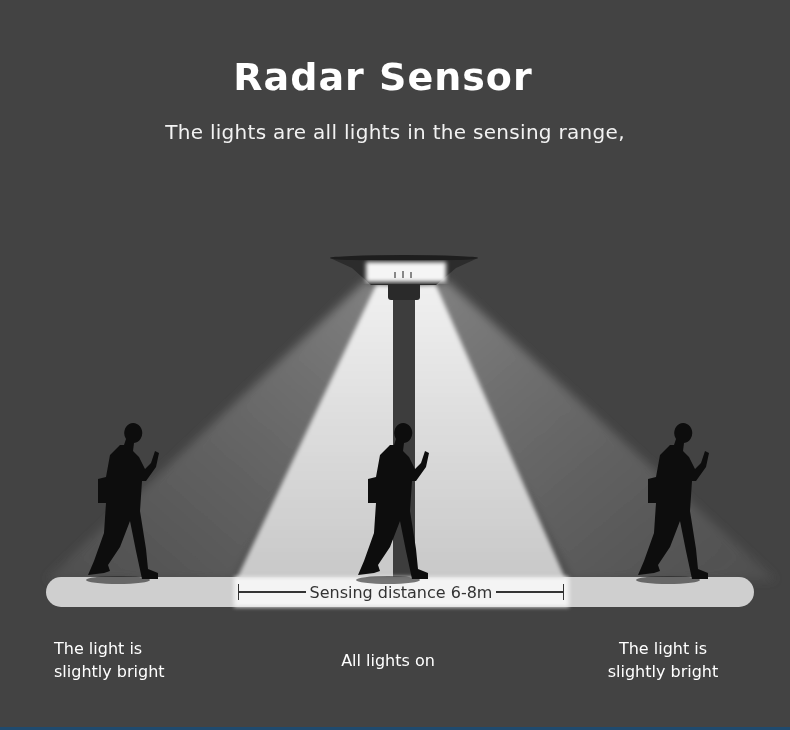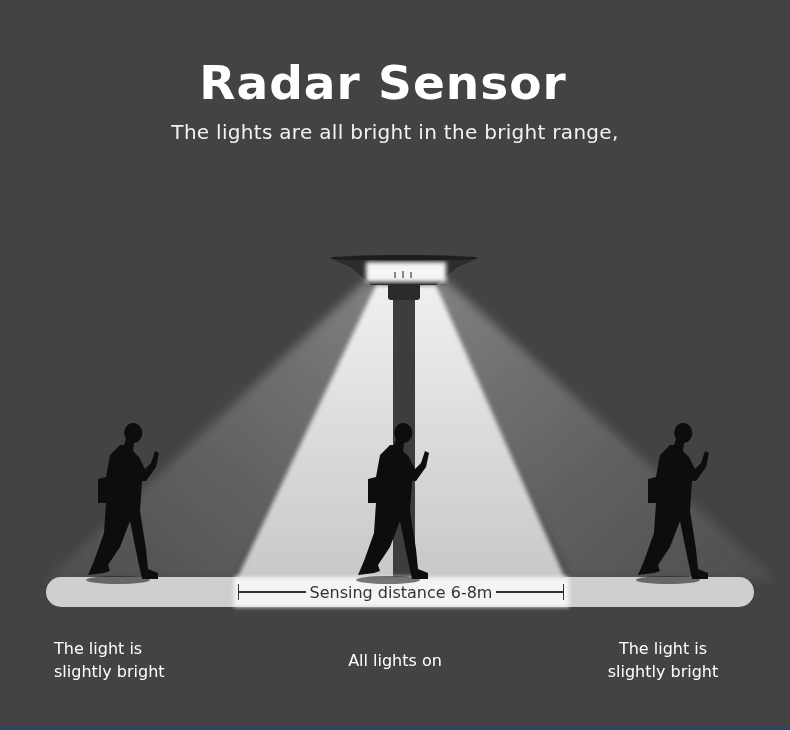--- a/index.html
+++ b/index.html
@@ -1,34 +1,34 @@
 <!DOCTYPE html>
 <html><head>
 <meta charset="utf-8">
 <style>
   html,body{margin:0;padding:0;}
   body{width:790px;height:730px;background:#434343;position:relative;overflow:hidden;font-family:"DejaVu Sans","Liberation Sans",sans-serif;color:#fff;}
-  .title{position:absolute;top:55px;left:0;width:766px;text-align:center;font-size:47px;font-weight:bold;letter-spacing:1px;color:#fff;}
+  .title{position:absolute;top:55px;left:0;width:766px;text-align:center;font-size:38px;font-weight:bold;letter-spacing:1px;color:#fff;}
   .subtitle{position:absolute;top:115px;left:0;width:790px;text-align:center;font-size:20px;line-height:34px;color:#f2f2f2;letter-spacing:0.3px;}
   .scene{position:absolute;left:16px;top:240px;width:790px;height:380px;}
   .ground{position:absolute;left:30px;top:337px;width:708px;height:30px;border-radius:15px;background:#cfcfcf;}
   .ground-bright{position:absolute;left:218px;top:337px;width:335px;height:30px;background:#f4f4f4;filter:blur(2px);}
   .dist{position:absolute;left:222px;top:341px;width:326px;height:22px;display:flex;align-items:center;color:#333;font-size:16px;}
   .dist .cap{width:1px;height:16px;background:#333;}
   .dist .line{flex:1;height:1.5px;background:#333;}
   .dist .txt{padding:0 4px;white-space:nowrap;}
   .label{position:absolute;font-size:16px;line-height:23px;color:#fff;}
   .bottom-strip{position:absolute;left:0;top:727px;width:790px;height:3px;background:#1f4a6e;}
 </style>
 </head>
 <body>
 
 <div class="title">Radar Sensor</div>
 <div class="subtitle">
-  <div>The lights are all bright in the bright range,</div>
+  <div>The lights are all lights in the sensing range,</div>
 </div>
 
 <div class="scene">
   <svg width="790" height="380" viewBox="0 240 790 380" style="position:absolute;left:0;top:0;">
     <defs>
       <linearGradient id="dimL" x1="1" y1="0" x2="0" y2="1">
         <stop offset="0" stop-color="#8a8a8a" stop-opacity="0.9"></stop>
         <stop offset="1" stop-color="#5a5a5a" stop-opacity="0.5"></stop>
       </linearGradient>
       <linearGradient id="dimR" x1="0" y1="0" x2="1" y2="1">
@@ -84,19 +84,19 @@
     <span class="txt">Sensing distance 6-8m</span>
     <span class="line"></span>
     <span class="cap"></span>
   </div>
 </div>
 
 <div class="label" style="left:54px;top:637px;">
   <div>The light is</div>
   <div>slightly bright</div>
 </div>
-<div class="label" style="left:7px;width:776px;text-align:center;top:649px;">All lights on</div>
+<div class="label" style="left:0;width:776px;text-align:center;top:649px;">All lights on</div>
 <div class="label" style="left:600px;width:126px;text-align:center;top:637px;">
   <div>The light is</div>
   <div>slightly bright</div>
 </div>
 
 <div class="bottom-strip"></div>
 
 </body></html>

